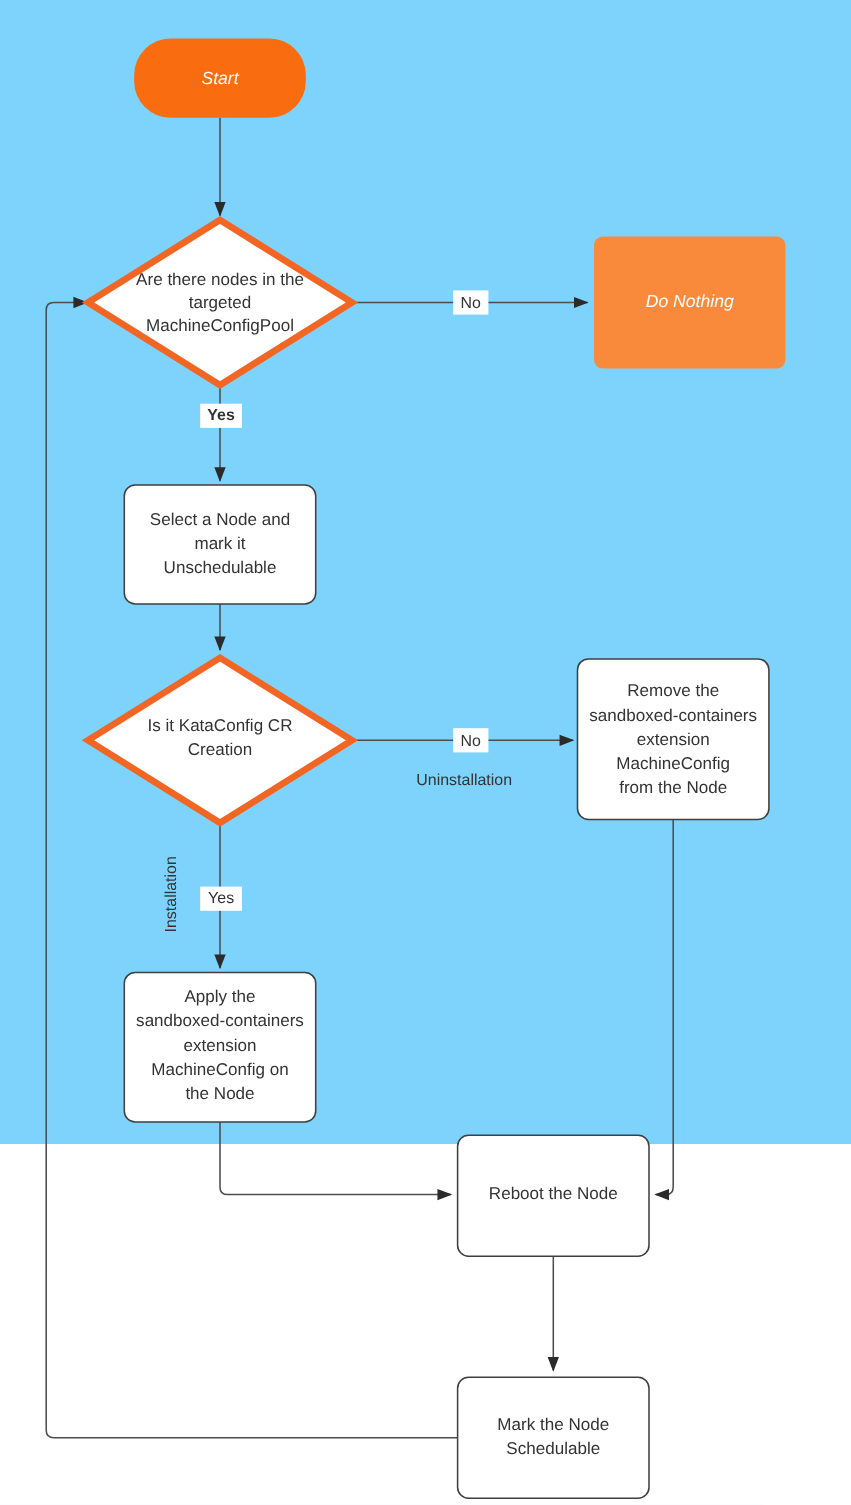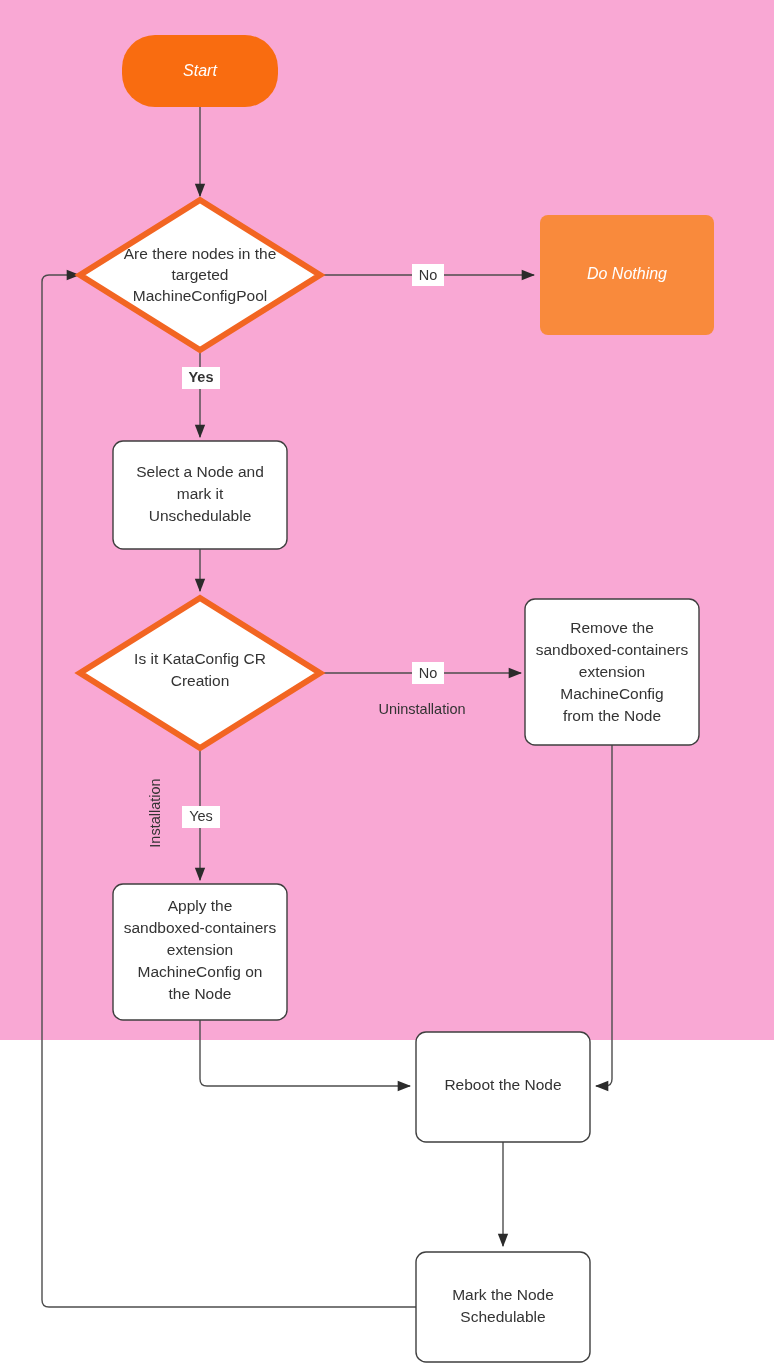--- a/index.html
+++ b/index.html
@@ -11,21 +11,21 @@
   body {
     width: 774px;
     height: 1368px;
     overflow: hidden;
     font-family: "Liberation Sans", sans-serif;
   }
   #flow-root {
     position: relative;
     width: 774px;
     height: 1040px;
-    background: #f9a8d4;
+    background: #7dd3fc;
   }
   svg#flow-svg {
     display: block;
     width: 774px;
     height: 1368px;
   }
   .node-text {
     font-family: "Liberation Sans", sans-serif;
     font-size: 15.5px;
     fill: #333333;

